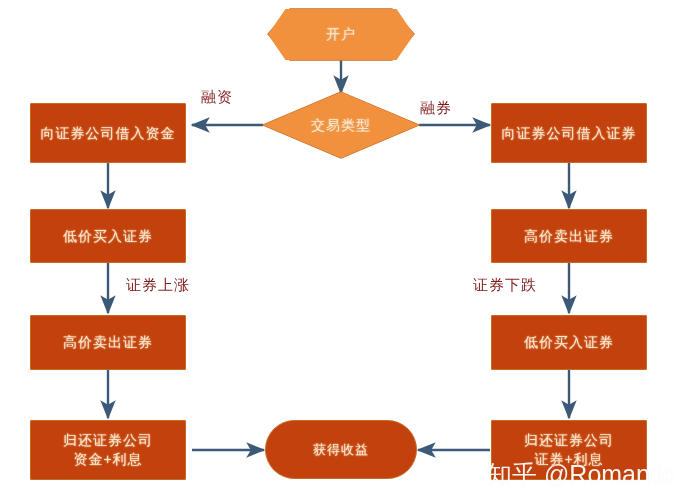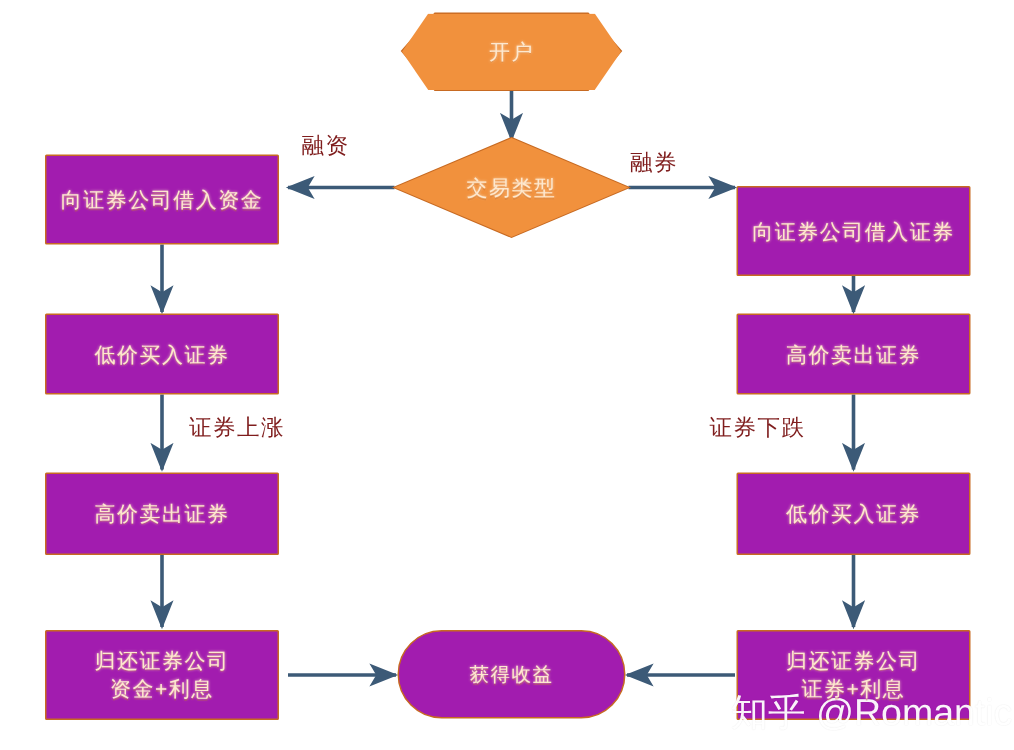--- a/index.html
+++ b/index.html
@@ -23,21 +23,21 @@
     position: absolute;
     left: 0;
     top: 0;
     width: 676px;
     height: 500px;
     pointer-events: none;
   }
   .node {
     position: absolute;
     box-sizing: border-box;
-    background: #a21caf;
+    background: #c2410c;
     border: 1px solid #C76A22;
     color: #FDE8CF;
     display: flex;
     align-items: center;
     justify-content: center;
     text-align: center;
     font-size: 14px;
     line-height: 19px;
     letter-spacing: 1px;
     text-shadow: 0 0 2px rgba(255,230,200,0.9), 0 1px 0 rgba(180,90,20,0.35);
@@ -144,21 +144,21 @@
 
   <div class="node diamond" style="left:263px; top:92px; width:156px; height:66px;">
     <div class="diabody"></div>
     <span class="label">交易类型</span>
   </div>
 
   <div class="node process" style="left:30px; top:103px; width:156px; height:60px;">
     <span class="label">向证券公司借入资金</span>
   </div>
 
-  <div class="node process" style="left:491px; top:103px; width:156px; height:60px;margin-top:21px;">
+  <div class="node process" style="left:491px; top:103px; width:156px; height:60px;">
     <span class="label">向证券公司借入证券</span>
   </div>
 
   <div class="node process" style="left:30px; top:209px; width:156px; height:54px;">
     <span class="label">低价买入证券</span>
   </div>
 
   <div class="node process" style="left:491px; top:209px; width:156px; height:54px;">
     <span class="label">高价卖出证券</span>
   </div>

